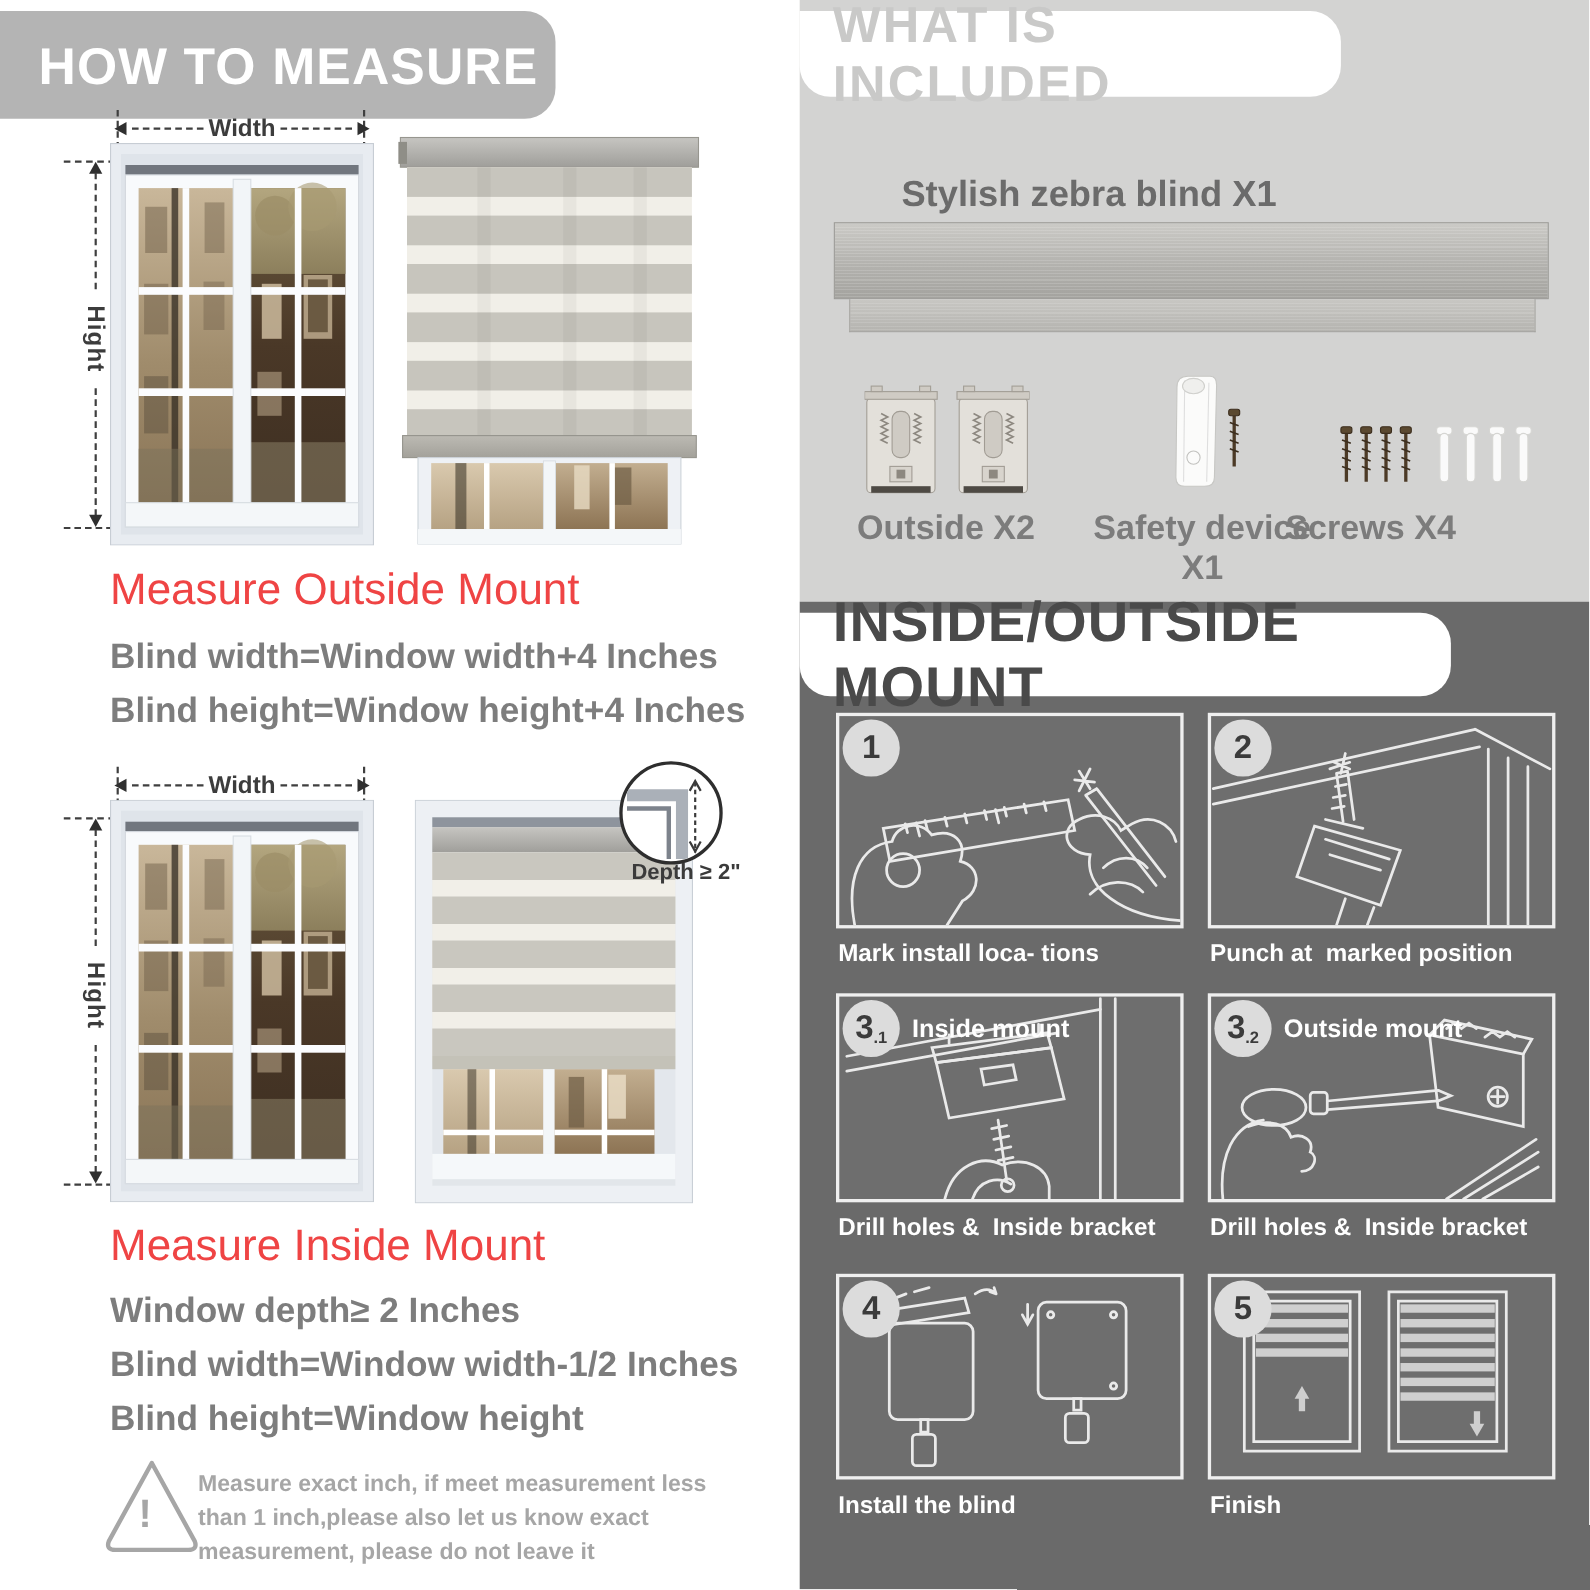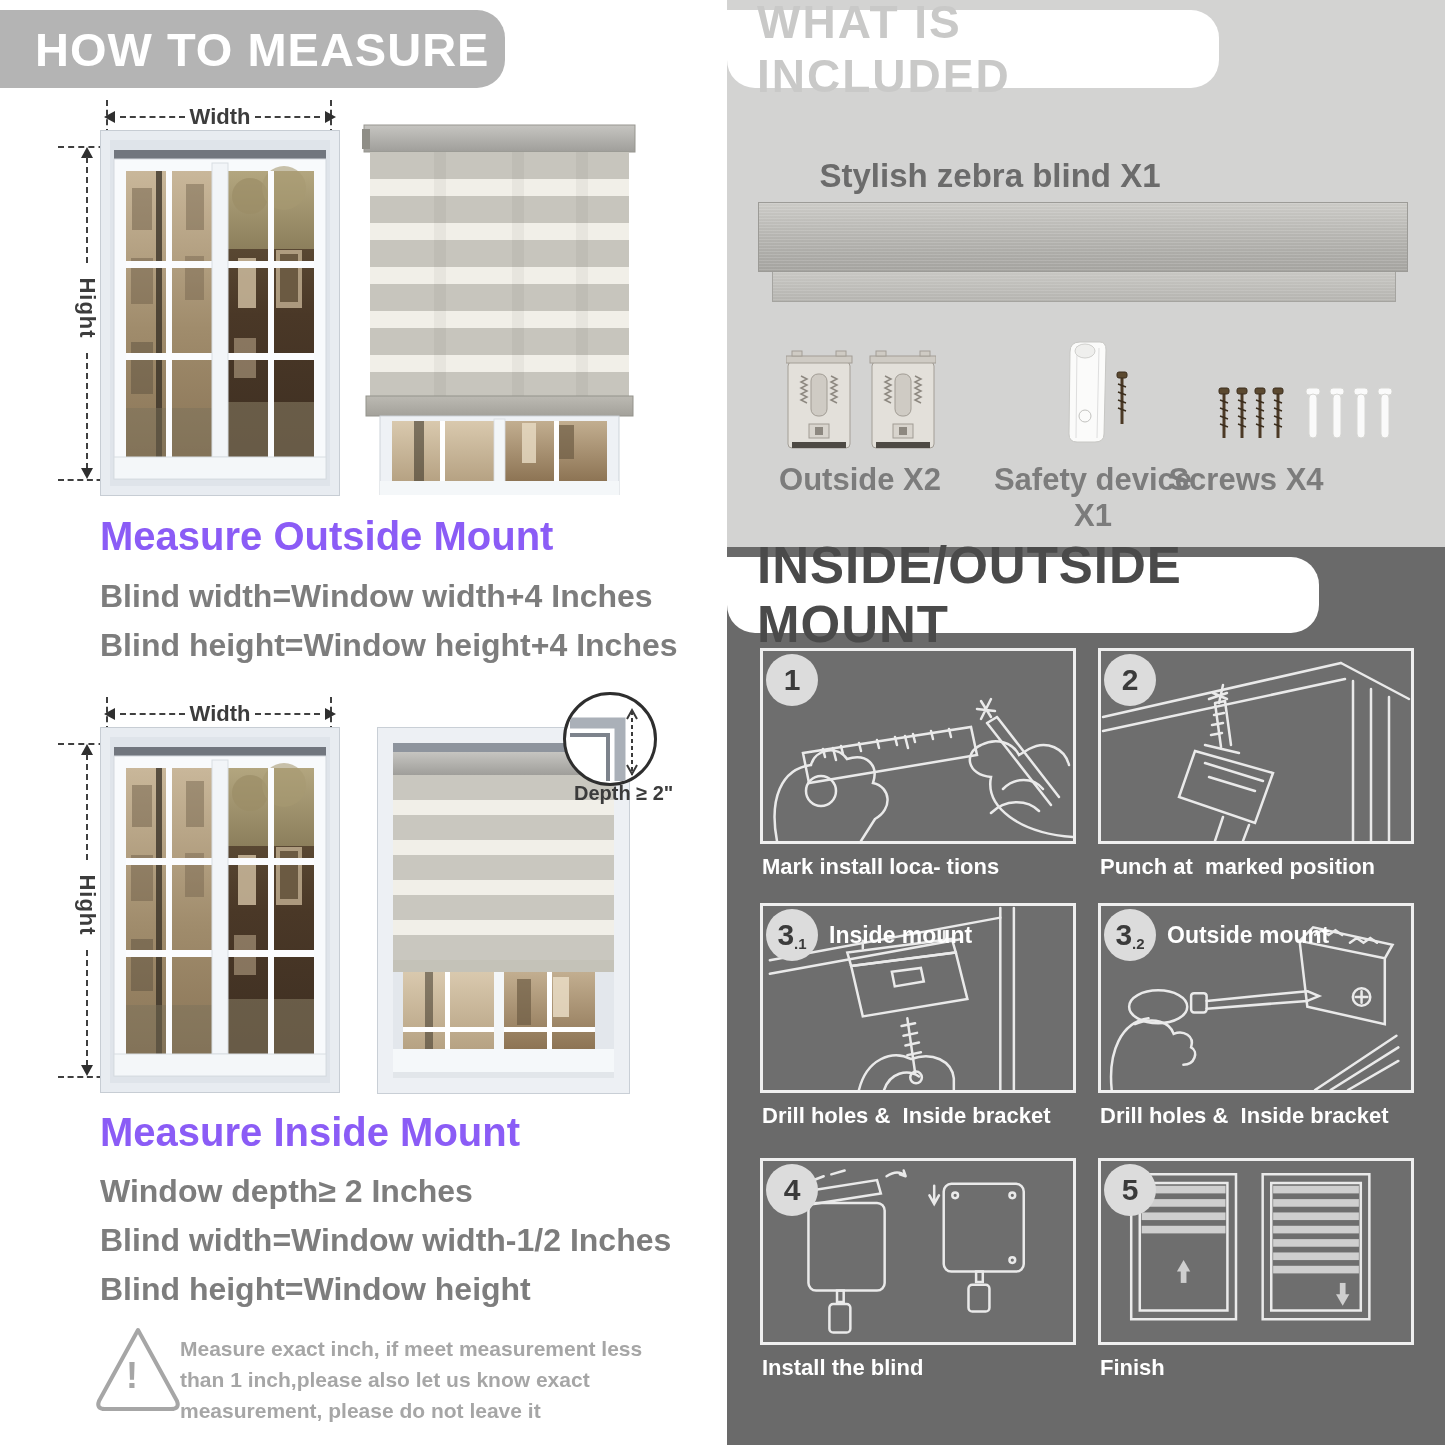--- a/index.html
+++ b/index.html
@@ -1,23 +1,23 @@
 <!DOCTYPE html>
 <html><head>
 <meta charset="utf-8">
 <style>
   html,body{margin:0;padding:0;background:#fff;}
   .canvas{position:relative;width:1445px;height:1445px;background:#ffffff;overflow:hidden;
           font-family:"Liberation Sans",sans-serif;-webkit-font-smoothing:antialiased;}
   .abs{position:absolute;}
   
-  .htm-box{left:0;top:10px;width:505px;height:78px;background:#b4b4b4;border-radius:0 28px 28px 0;
+  .htm-box{left:0;top:10px;width:505px;height:98px;background:#b4b4b4;border-radius:0 28px 28px 0;
            display:flex;align-items:center;padding-left:35px;box-sizing:border-box;}
   .htm-box span{color:#fff;font-weight:bold;font-size:47px;letter-spacing:1px;}
-  .m-title{font-size:40px;font-weight:bold;color:#8b5cf6;}
+  .m-title{font-size:40px;font-weight:normal;color:#ef4444;}
   .m-line{font-size:32px;font-weight:bold;color:#7d7d7d;}
   .dim-label{font-size:22px;font-weight:bold;color:#3c3c3c;}
   .dash-h{border-top:2px dashed #3f3f3f;height:0;flex:1;}
   .arrow-row{display:flex;align-items:center;gap:5px;}
   .head-l{width:0;height:0;border-top:6px solid transparent;border-bottom:6px solid transparent;border-right:11px solid #2f2f2f;}
   .head-r{width:0;height:0;border-top:6px solid transparent;border-bottom:6px solid transparent;border-left:11px solid #2f2f2f;}
   .tick-v{border-left:2px dashed #3f3f3f;width:0;}
   .tick-h{border-top:2px dashed #3f3f3f;height:0;}
   .vline{border-left:2px dashed #3f3f3f;width:0;}
   .head-u{width:0;height:0;border-left:6px solid transparent;border-right:6px solid transparent;border-bottom:11px solid #2f2f2f;}

